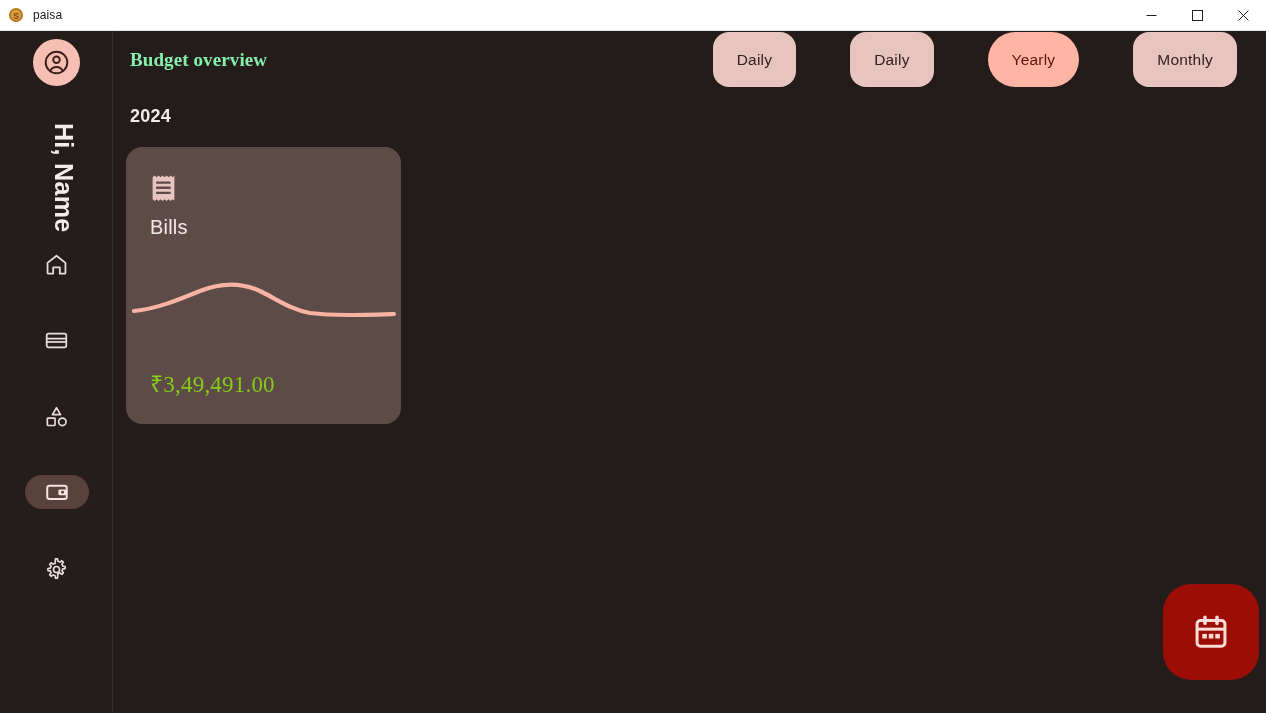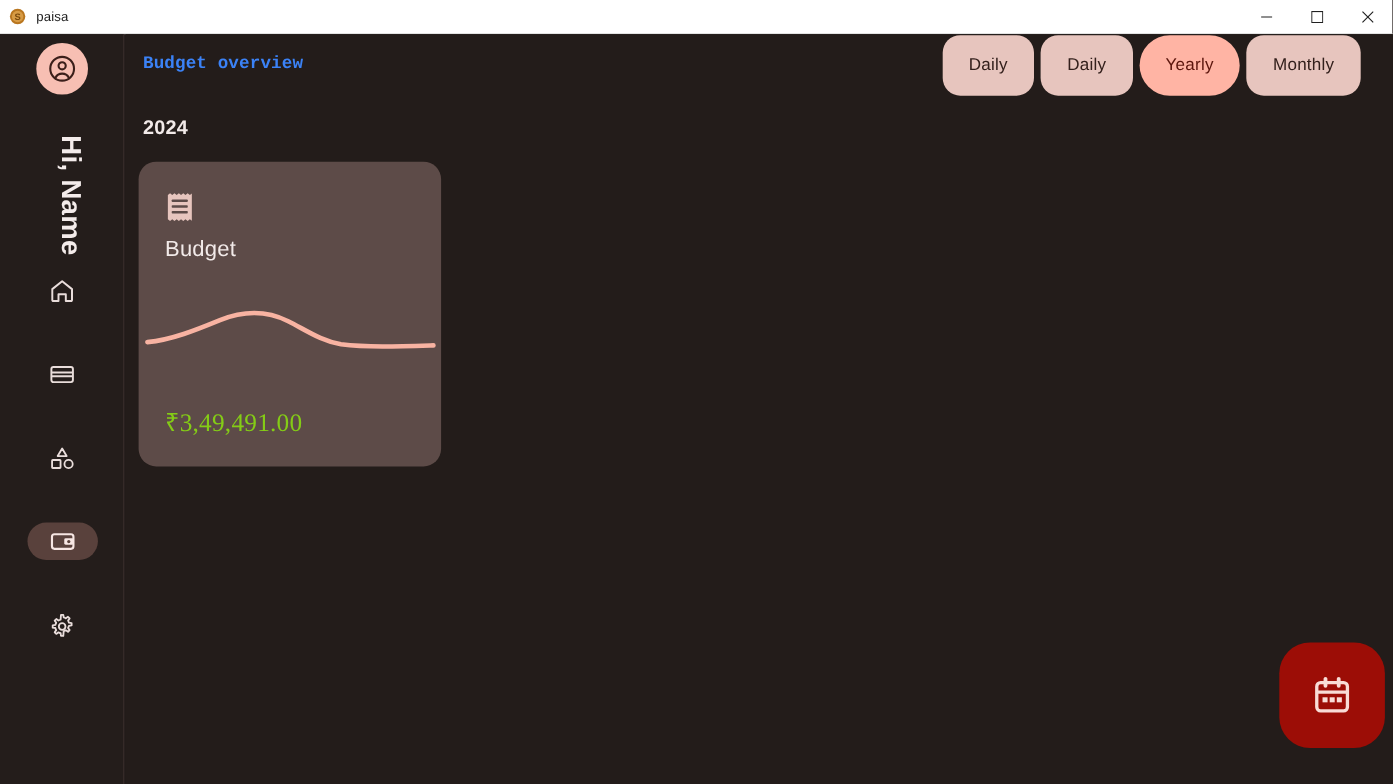--- a/index.html
+++ b/index.html
@@ -145,25 +145,25 @@
     left: 114px;
     width: 1152px;
     height: 682px;
     background: #231c1a;
   }
 
   .page-title {
     position: absolute;
     top: 18px;
     left: 16px;
-    font-size: 16px;
+    font-size: 19px;
     font-weight: 700;
-    color: #3b82f6;
+    color: #86efac;
     letter-spacing: 0.1px;
-    font-family: Liberation Mono, monospace;
+    font-family: Liberation Serif, serif;
   }
 
   .page-subtitle {
     position: absolute;
     top: 75px;
     left: 16px;
     font-size: 18px;
     font-weight: 600;
     color: #f2eae9;
     letter-spacing: 0.2px;
@@ -187,20 +187,21 @@
     color: #33201c;
     font-size: 15.5px;
     font-family: "Liberation Sans", sans-serif;
     letter-spacing: 0.2px;
     padding: 0 24px;
     display: flex;
     align-items: center;
     justify-content: center;
     cursor: pointer;
     white-space: nowrap;
+    margin-left: 48px;
   }
   .chip.selected {
     background: #ffb4a4;
     color: #5c160d;
     border-radius: 28px;
   }
 
   
   .budget-card {
     position: absolute;
@@ -388,21 +389,21 @@
       <span class="card-icon">
         <svg width="27" height="29" viewBox="0 0 27 29">
           <path d="M2.6 3.2 4.6 1.6 6.6 3.2 8.6 1.6 10.6 3.2 12.6 1.6 14.6 3.2 16.6 1.6 18.6 3.2 20.6 1.6 22.6 3.2 24.4 1.8
                    V26.6 L22.6 25.3 20.6 26.9 18.6 25.3 16.6 26.9 14.6 25.3 12.6 26.9 10.6 25.3 8.6 26.9 6.6 25.3 4.6 26.9 2.6 25.3 Z" fill="#e7c5be"></path>
           <rect x="6.1" y="7.4" width="14.6" height="2.3" rx="0.7" fill="#5d4b48"></rect>
           <rect x="6.1" y="12.6" width="14.6" height="2.3" rx="0.7" fill="#5d4b48"></rect>
           <rect x="6.1" y="17.8" width="14.6" height="2.3" rx="0.7" fill="#5d4b48"></rect>
         </svg>
       </span>
 
-      <div class="card-label">Budget</div>
+      <div class="card-label">Bills</div>
 
       <div class="card-spark">
         <svg width="275" height="80" viewBox="0 0 275 80" preserveAspectRatio="none">
           <path d="M8 51
                    C 30 49, 52 40, 74 31
                    C 94 23, 116 22, 136 32
                    C 152 40, 166 50, 184 53
                    C 208 56, 236 55, 268 54" fill="none" stroke="#f8b3a2" stroke-width="4.2" stroke-linecap="round" stroke-linejoin="round"></path>
         </svg>
       </div>

